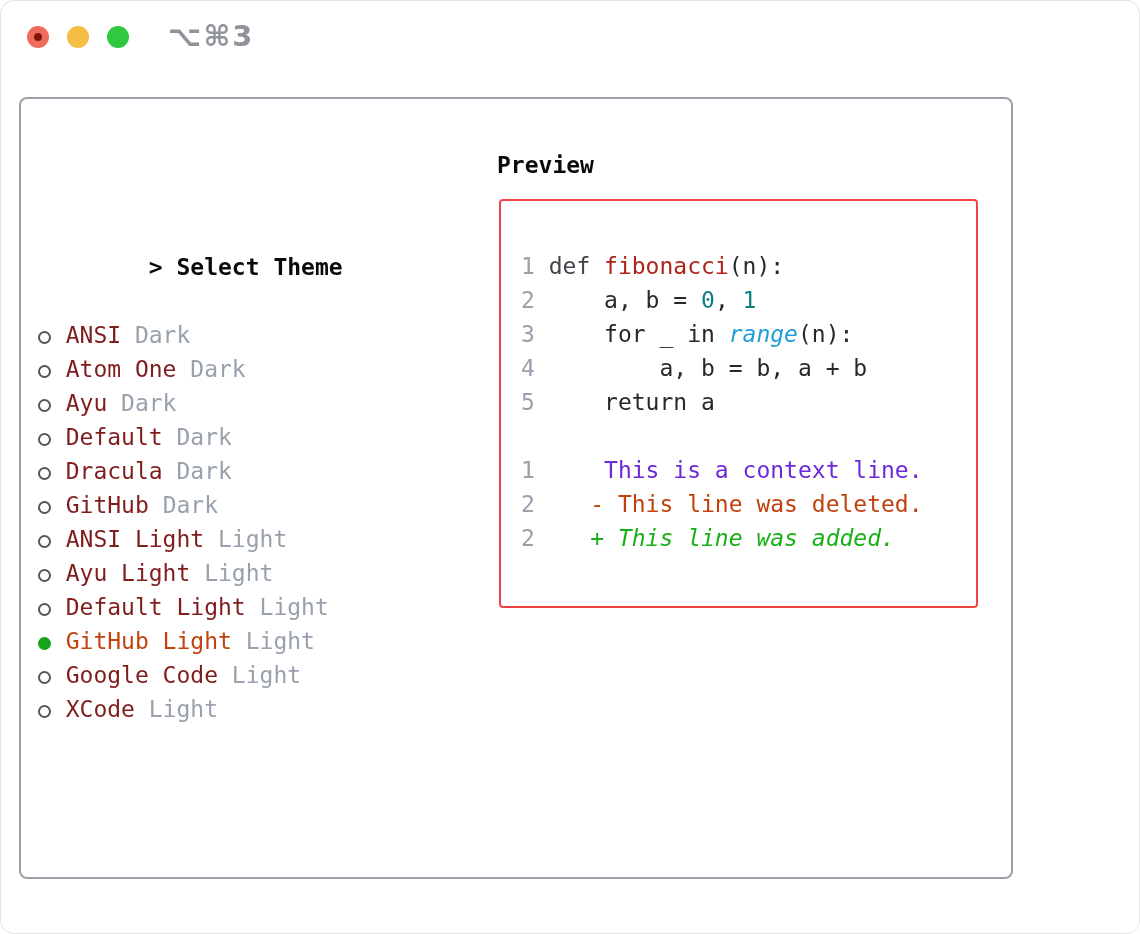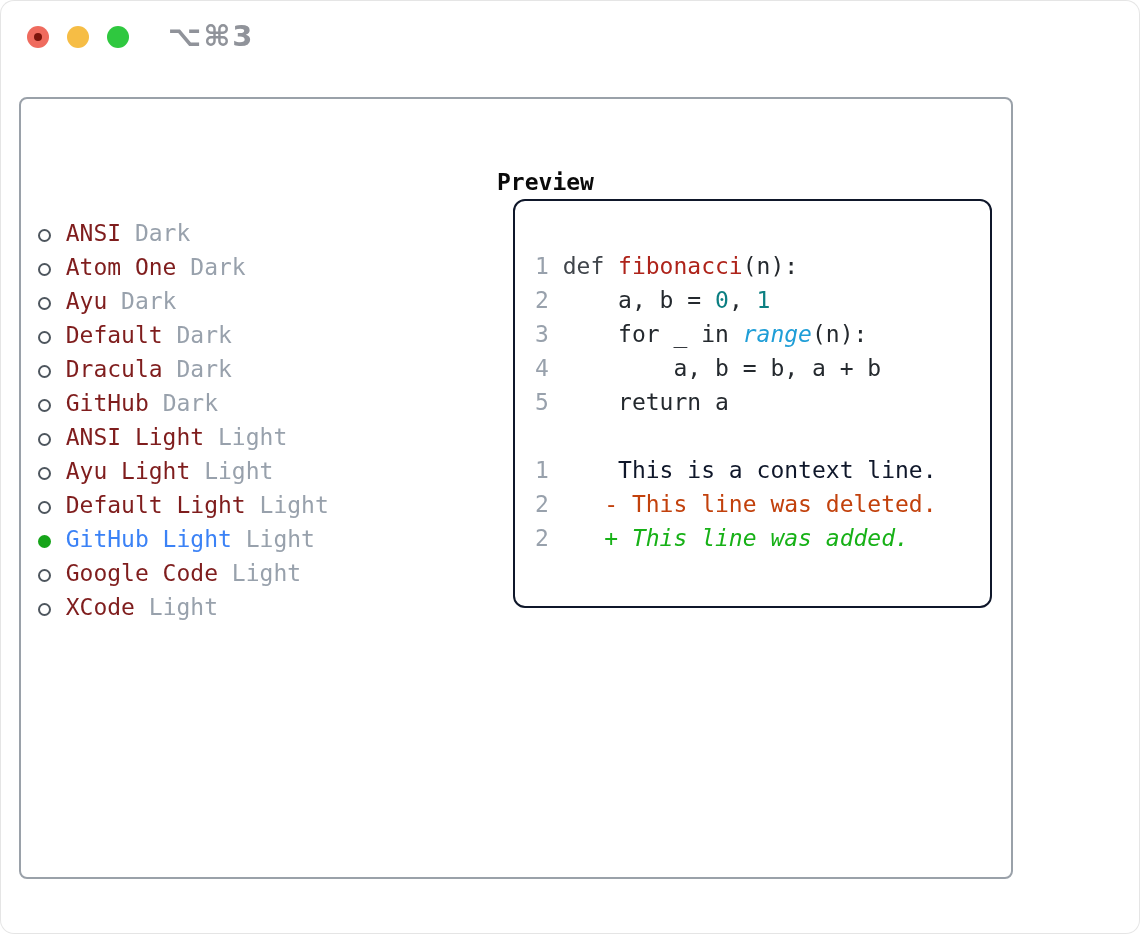--- a/index.html
+++ b/index.html
@@ -27,56 +27,59 @@
   .left-col { position:absolute; left:17px; top:49px; font-size:23px; line-height:34px;
               color:#262b31; white-space:pre; }
   .row { height:34px; white-space:pre; }
   .cell { display:inline-block; width:2ch; }
   .prompt { font-weight:bold; color:#0a0a0a; }
   .hdr { font-weight:bold; color:#0a0a0a; }
   .radio { display:inline-block; width:13px; height:13px; border-radius:50%;
            border:2.5px solid #4e565e; vertical-align:-1px; }
   .radio.sel { border-color:#16a41a; background:#16a41a; }
   .t-name { color:#7f1d1d; }
-  .t-name.sel { color:#3b82f6; }
+  .t-name.sel { color:#c2410c; }
   .t-var { color:#98a1ac;margin-top:12px; }
 
   
   .preview-title { position:absolute; left:476px; top:49px; font-size:23px; line-height:34px;
-                   font-weight:bold; color:#0a0a0a;margin-top:17px; }
-  .preview-box { position:absolute; left:492px; top:100px; width:479px; height:409px;
-                 border:2px solid #0f172a; border-radius:12px; background:#fff; }
+                   font-weight:bold; color:#0a0a0a; }
+  .preview-box { position:absolute; left:478px; top:100px; width:479px; height:409px;
+                 border:2px solid #ef4444; border-radius:4px; background:#fff; }
   .code { position:absolute; left:0; top:0; padding:48px 0 0 20px; font-size:23px;
           line-height:34px; white-space:pre; }
   .cline { height:34px; white-space:pre; }
   .lnum { display:inline-block; width:1ch; text-align:right; color:#98a1ac; margin-right:1ch; }
   .tok-d   { color:#24292e; }
   .tok-k   { color:#40454b; }
   .tok-fn  { color:#ae231a; }
   .tok-num { color:#0c7f82; }
   .tok-call{ color:#1f9ed7;font-style:italic; }
-  .tok-ctx { color:#0f172a; }
+  .tok-ctx { color:#6d28d9; }
   .tok-del { color:#c2410c; }
   .tok-add { color:#17b117;font-style:italic; }
 </style>
 </head>
 <body>
 
 <div class="window">
 
   <div class="titlebar">
     <span class="light close"></span>
     <span class="light min"></span>
     <span class="light zoom"></span>
     <span class="win-title">⌥⌘3</span>
   </div>
 
   <div class="main-box">
 
     <div class="left-col">
+      <div class="row">
+        <span class="cell prompt">&gt;</span><span class="hdr">Select Theme</span>
+      </div>
       <div id="theme-rows"><div class="row"><span class="cell"><span class="radio"></span></span><span class="t-name">ANSI</span><span class="t-var"> Dark</span></div><div class="row"><span class="cell"><span class="radio"></span></span><span class="t-name">Atom One</span><span class="t-var"> Dark</span></div><div class="row"><span class="cell"><span class="radio"></span></span><span class="t-name">Ayu</span><span class="t-var"> Dark</span></div><div class="row"><span class="cell"><span class="radio"></span></span><span class="t-name">Default</span><span class="t-var"> Dark</span></div><div class="row"><span class="cell"><span class="radio"></span></span><span class="t-name">Dracula</span><span class="t-var"> Dark</span></div><div class="row"><span class="cell"><span class="radio"></span></span><span class="t-name">GitHub</span><span class="t-var"> Dark</span></div><div class="row"><span class="cell"><span class="radio"></span></span><span class="t-name">ANSI Light</span><span class="t-var"> Light</span></div><div class="row"><span class="cell"><span class="radio"></span></span><span class="t-name">Ayu Light</span><span class="t-var"> Light</span></div><div class="row"><span class="cell"><span class="radio"></span></span><span class="t-name">Default Light</span><span class="t-var"> Light</span></div><div class="row"><span class="cell"><span class="radio sel"></span></span><span class="t-name sel">GitHub Light</span><span class="t-var"> Light</span></div><div class="row"><span class="cell"><span class="radio"></span></span><span class="t-name">Google Code</span><span class="t-var"> Light</span></div><div class="row"><span class="cell"><span class="radio"></span></span><span class="t-name">XCode</span><span class="t-var"> Light</span></div></div>
       <div class="row"></div>
       <div class="row">
         <span class="cell"></span>
       </div>
       
       
       
     </div>
 

